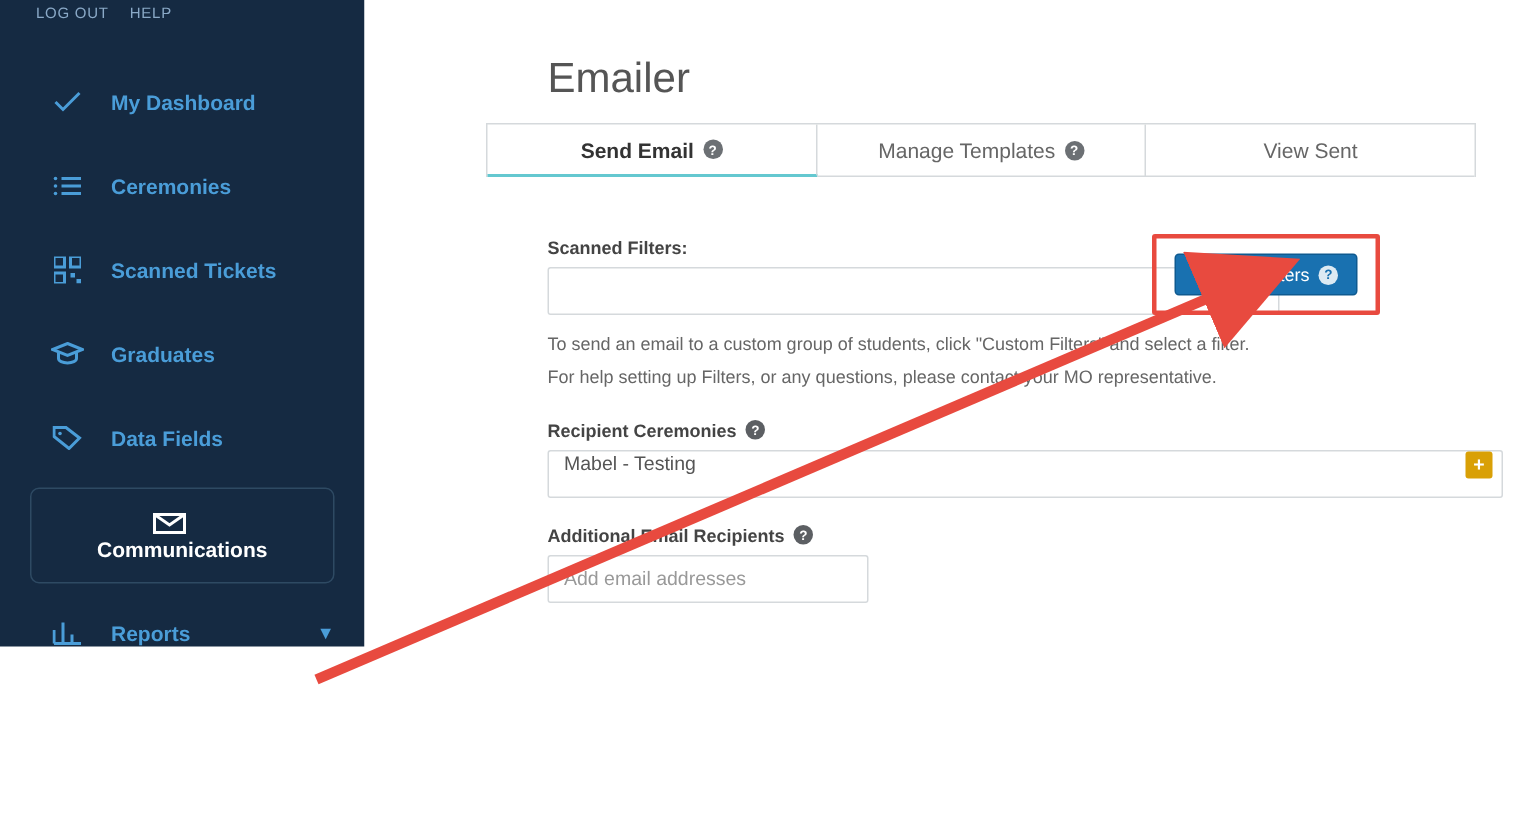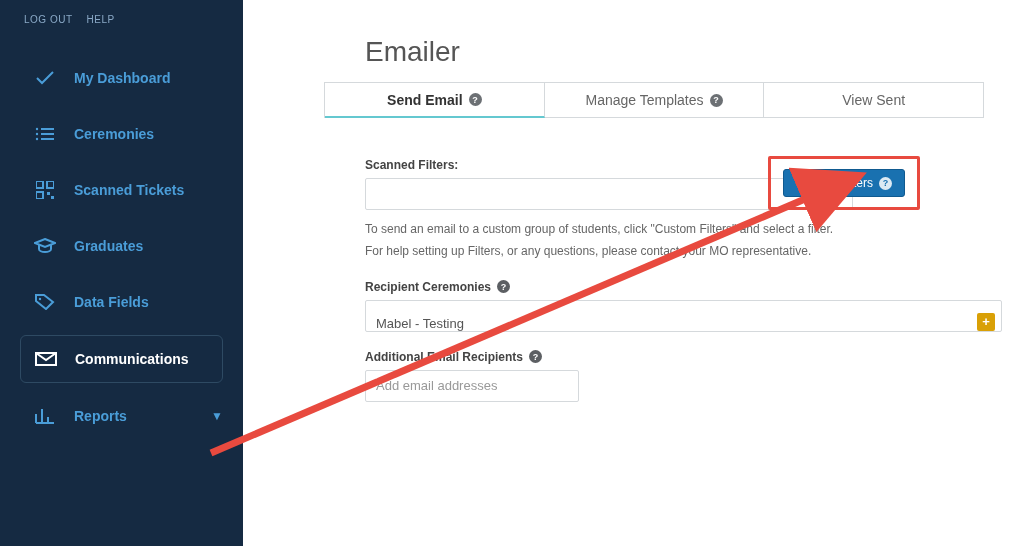--- a/index.html
+++ b/index.html
@@ -10,24 +10,24 @@
     background: #fff;
     width: 1024px;
     height: 546px;
     overflow: hidden;
     position: relative;
   }
   .sidebar {
     position: absolute;
     left: 0; top: 0;
     width: 243px;
-    height: 546px;
+    height: 431px;
     background: #152a42;
     color: #8aa9c7;
-    padding-top: 14px;
+    padding-top: 4px;
   }
   .top-links {
     display: flex;
     gap: 14px;
     padding-left: 24px;
     font-size: 10px;
     letter-spacing: 0.5px;
     color: #8aa9c7;
     margin-bottom: 30px;
   }
@@ -50,20 +50,21 @@
     align-items: center;
     justify-content: center;
   }
   .nav-item svg { stroke: #4a9dd8; fill: none; stroke-width: 2; }
   .nav-item.active {
     border: 1px solid #2e4a63;
     border-radius: 6px;
     margin: 10px 20px;
     padding: 14px 14px;
     color: #ffffff;
+    flex-direction: column;
   }
   .nav-item.active svg { stroke: #ffffff; }
   .nav-item .chevron {
     margin-left: auto;
     font-size: 12px;
     color: #4a9dd8;
   }
 
   .main {
     position: absolute;
@@ -181,21 +182,21 @@
     display: flex;
     align-items: center;
     gap: 6px;
   }
   .ceremony-box {
     border: 1px solid #d5d9dc;
     border-radius: 2px;
     height: 32px;
     width: 637px;
     display: flex;
-    align-items: flex-end;
+    align-items: flex-start;
     padding: 0 6px 0 10px;
     font-size: 13px;
     color: #555;
   }
   .plus-badge {
     margin-left: auto;
     background: #d9a006;
     color: #fff;
     width: 18px;
     height: 18px;

